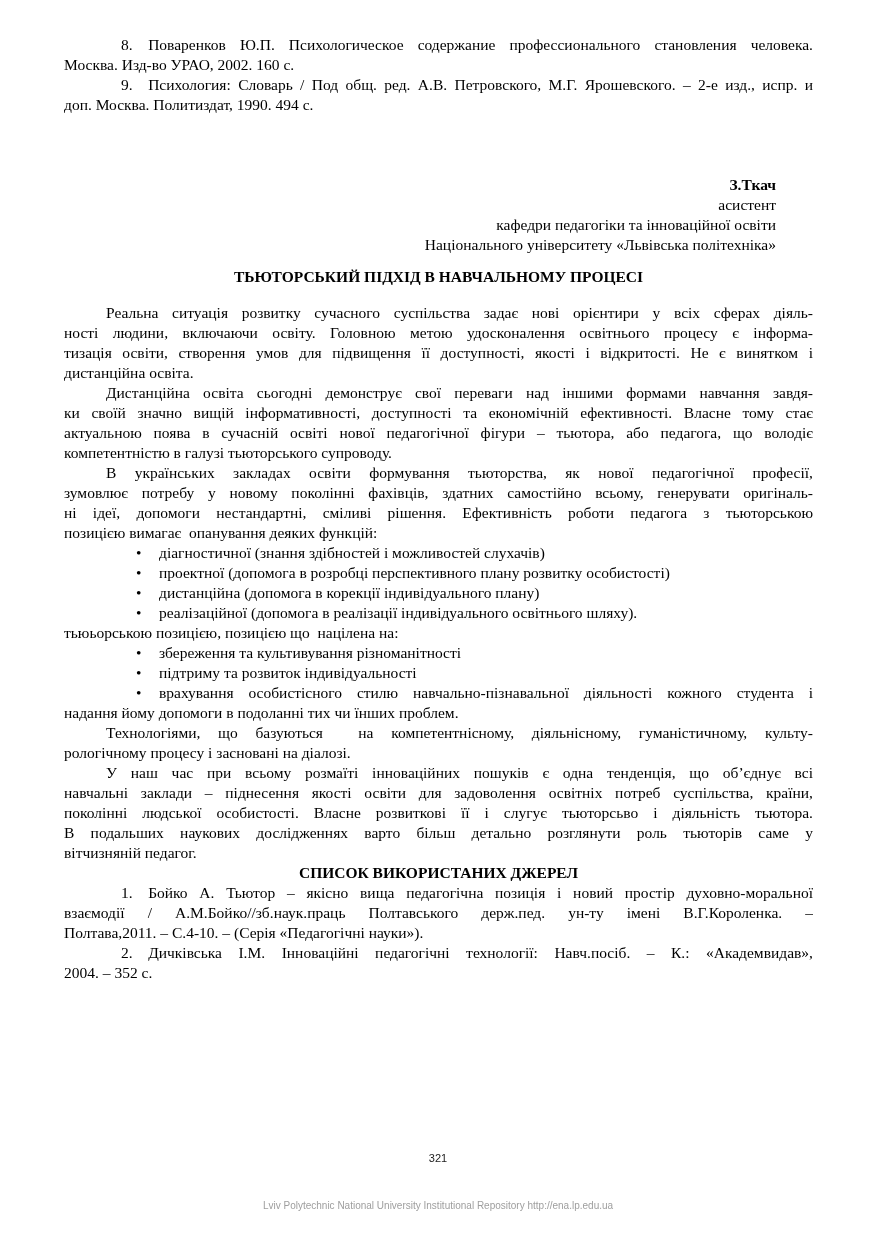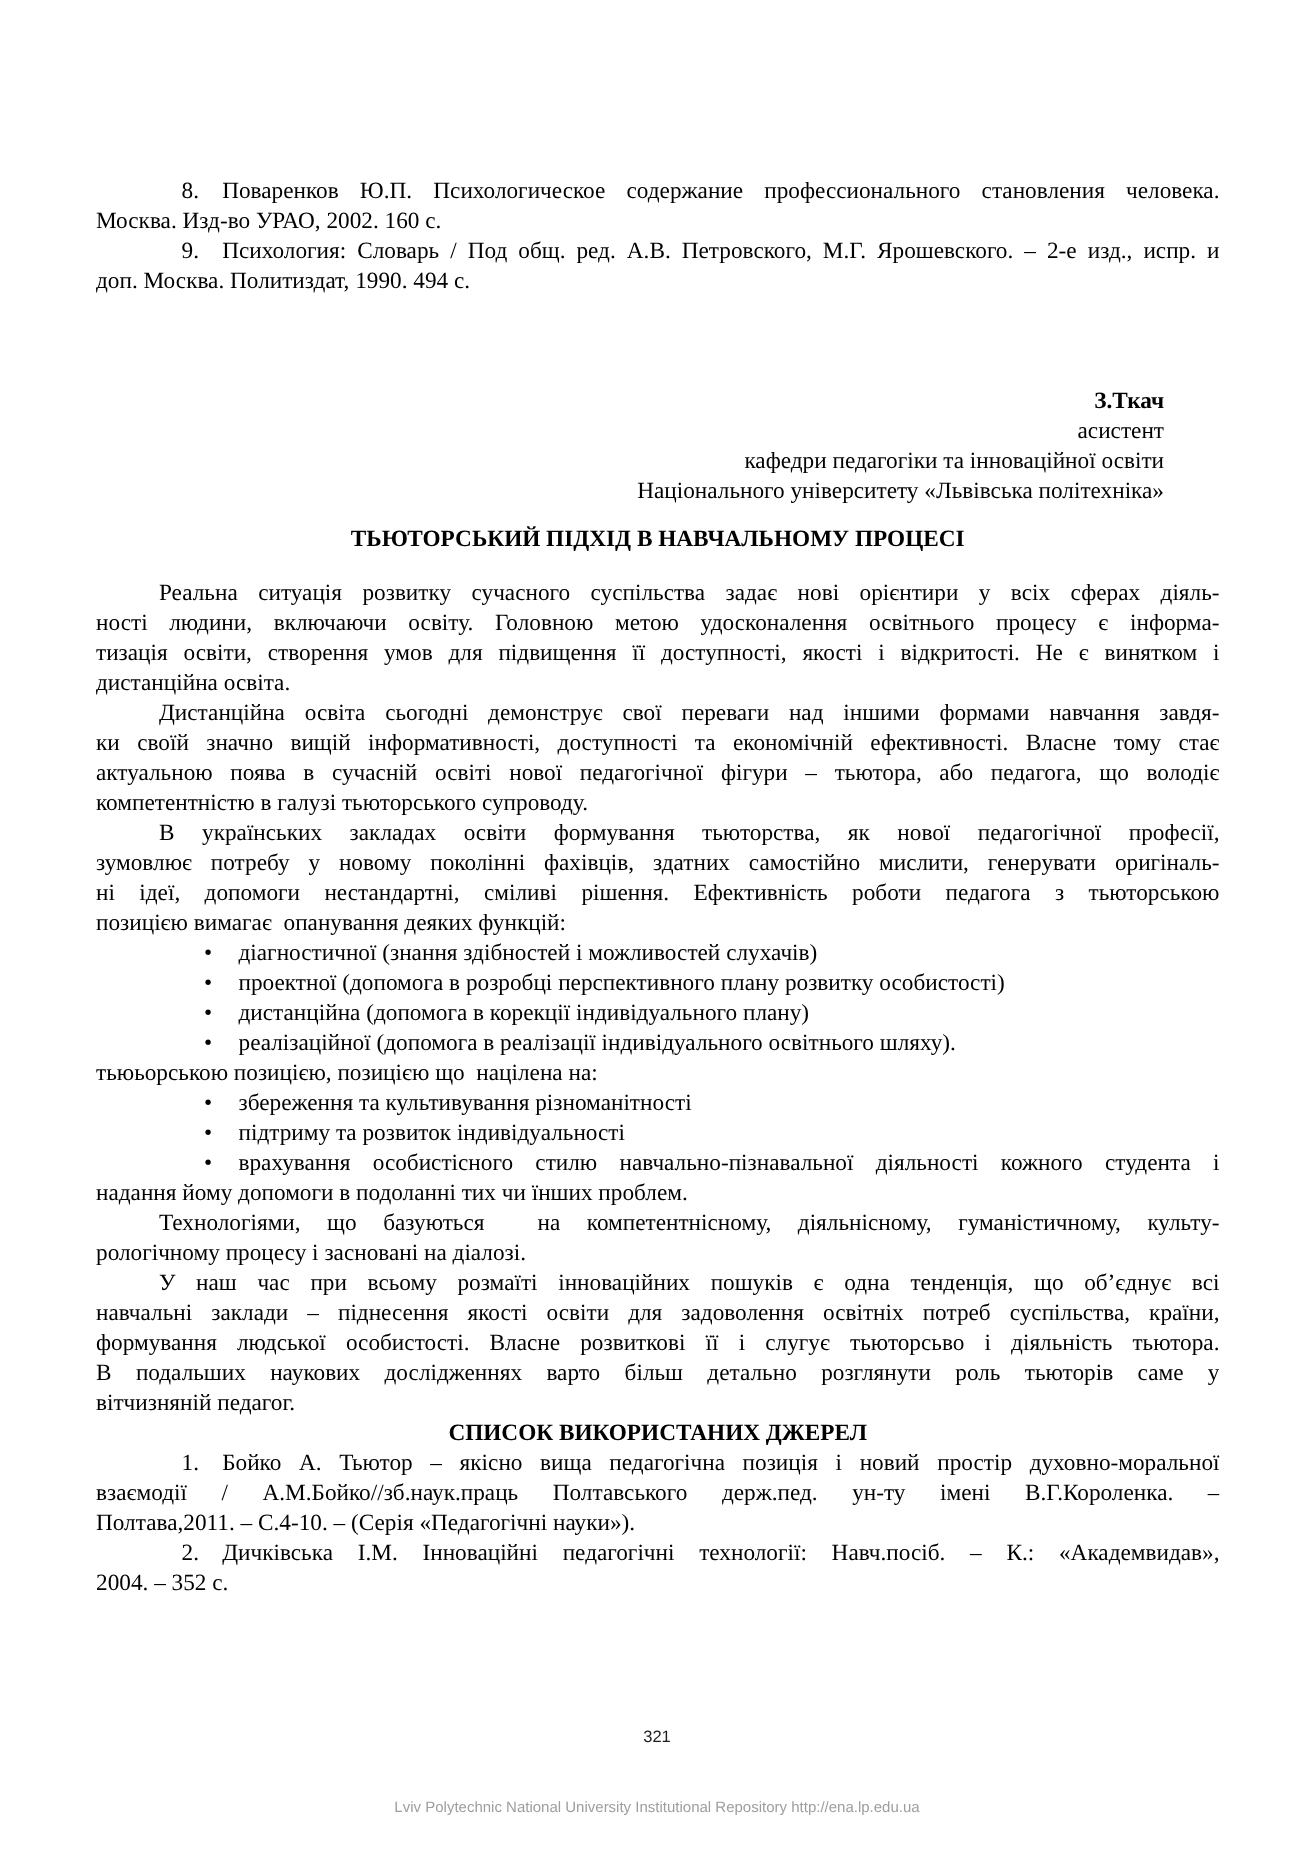--- a/index.html
+++ b/index.html
@@ -7,21 +7,21 @@
     position: relative;
     width: 876px;
     height: 1240px;
     background: #ffffff;
     color: #000000;
     font-family: "Liberation Serif", "DejaVu Serif", serif;
     font-size: 15.5px;
     line-height: 20px;
     overflow: hidden;
   }
-  .content { padding: 118px 63px 0 64px; }
+  .content { padding: 35px 63px 0 64px; }
   .line { height: 20px; overflow: hidden; }
   .gap { width: 100%; }
   .j { text-align: justify; text-align-last: justify; }
   .ind { text-indent: 42px; }
   .ind-num { text-indent: 57px; }
   .b { font-weight: bold; }
   .right { text-align: right; text-align-last: right; padding-right: 37px; }
   .center { text-align: center; text-align-last: center; }
   .bullet { position: relative; padding-left: 95px; }
   .bullet .marker { position: absolute; left: 72px; top: 0; }
@@ -57,37 +57,37 @@
       <div class="gap" style="height: 16px;"></div>
       <div class="line j ind">Реальна ситуація розвитку сучасного суспільства задає нові орієнтири у всіх сферах діяль-</div>
       <div class="line j">ності людини, включаючи освіту. Головною метою удосконалення освітнього процесу є інформа-</div>
       <div class="line j">тизація освіти, створення умов для підвищення її доступності, якості і відкритості. Не є винятком і</div>
       <div class="line">дистанційна освіта.</div>
       <div class="line j ind">Дистанційна освіта сьогодні демонструє свої переваги над іншими формами навчання завдя-</div>
       <div class="line j">ки своїй значно вищій інформативності, доступності та економічній ефективності. Власне тому стає</div>
       <div class="line j">актуальною поява в сучасній освіті нової педагогічної фігури – тьютора, або педагога, що володіє</div>
       <div class="line">компетентністю в галузі тьюторського супроводу.</div>
       <div class="line j ind">В українських закладах освіти формування тьюторства, як нової педагогічної професії,</div>
-      <div class="line j">зумовлює потребу у новому поколінні фахівців, здатних самостійно мислити, генерувати оригіналь-</div>
+      <div class="line j">зумовлює потребу у новому поколінні фахівців, здатних самостійно всьому, генерувати оригіналь-</div>
       <div class="line j">ні ідеї, допомоги нестандартні, сміливі рішення. Ефективність роботи педагога з тьюторською</div>
       <div class="line">позицією вимагає&nbsp; опанування деяких функцій:</div>
       <div class="line bullet"><span class="marker">•</span><span>діагностичної (знання здібностей і можливостей слухачів)</span></div>
       <div class="line bullet"><span class="marker">•</span><span>проектної (допомога в розробці перспективного плану розвитку особистості)</span></div>
       <div class="line bullet"><span class="marker">•</span><span>дистанційна (допомога в корекції індивідуального плану)</span></div>
       <div class="line bullet"><span class="marker">•</span><span>реалізаційної (допомога в реалізації індивідуального освітнього шляху).</span></div>
       <div class="line">тьюьорською позицією, позицією що&nbsp; націлена на:</div>
       <div class="line bullet"><span class="marker">•</span><span>збереження та культивування різноманітності</span></div>
       <div class="line bullet"><span class="marker">•</span><span>підтриму та розвиток індивідуальності</span></div>
       <div class="line bullet j"><span class="marker">•</span><span>врахування особистісного стилю навчально-пізнавальної діяльності кожного студента і</span></div>
       <div class="line">надання йому допомоги в подоланні тих чи їнших проблем.</div>
       <div class="line j ind">Технологіями, що базуються&nbsp; на компетентнісному, діяльнісному, гуманістичному, культу-</div>
       <div class="line">рологічному процесу і засновані на діалозі.</div>
       <div class="line j ind">У наш час при всьому розмаїті інноваційних пошуків є одна тенденція, що об’єднує всі</div>
       <div class="line j">навчальні заклади – піднесення якості освіти для задоволення освітніх потреб суспільства, країни,</div>
-      <div class="line j">формування людської особистості. Власне розвиткові її і слугує тьюторсьво і діяльність тьютора.</div>
+      <div class="line j">поколінні людської особистості. Власне розвиткові її і слугує тьюторсьво і діяльність тьютора.</div>
       <div class="line j">В подальших наукових дослідженнях варто більш детально розглянути роль тьюторів саме у</div>
       <div class="line">вітчизняній педагог.</div>
       <div class="line center b">СПИСОК ВИКОРИСТАНИХ ДЖЕРЕЛ</div>
       <div class="line j ind-num">1. Бойко А. Тьютор – якісно вища педагогічна позиція і новий простір духовно-моральної</div>
       <div class="line j">взаємодії / А.М.Бойко//зб.наук.праць Полтавського держ.пед. ун-ту імені В.Г.Короленка. –</div>
       <div class="line">Полтава,2011. – С.4-10. – (Серія «Педагогічні науки»).</div>
       <div class="line j ind-num">2. Дичківська І.М. Інноваційні педагогічні технології: Навч.посіб. – К.: «Академвидав»,</div>
       <div class="line">2004. – 352 с.</div>
     </div>
   <div class="footer-pagenum" style="color: rgb(28, 28, 28);">321</div>

